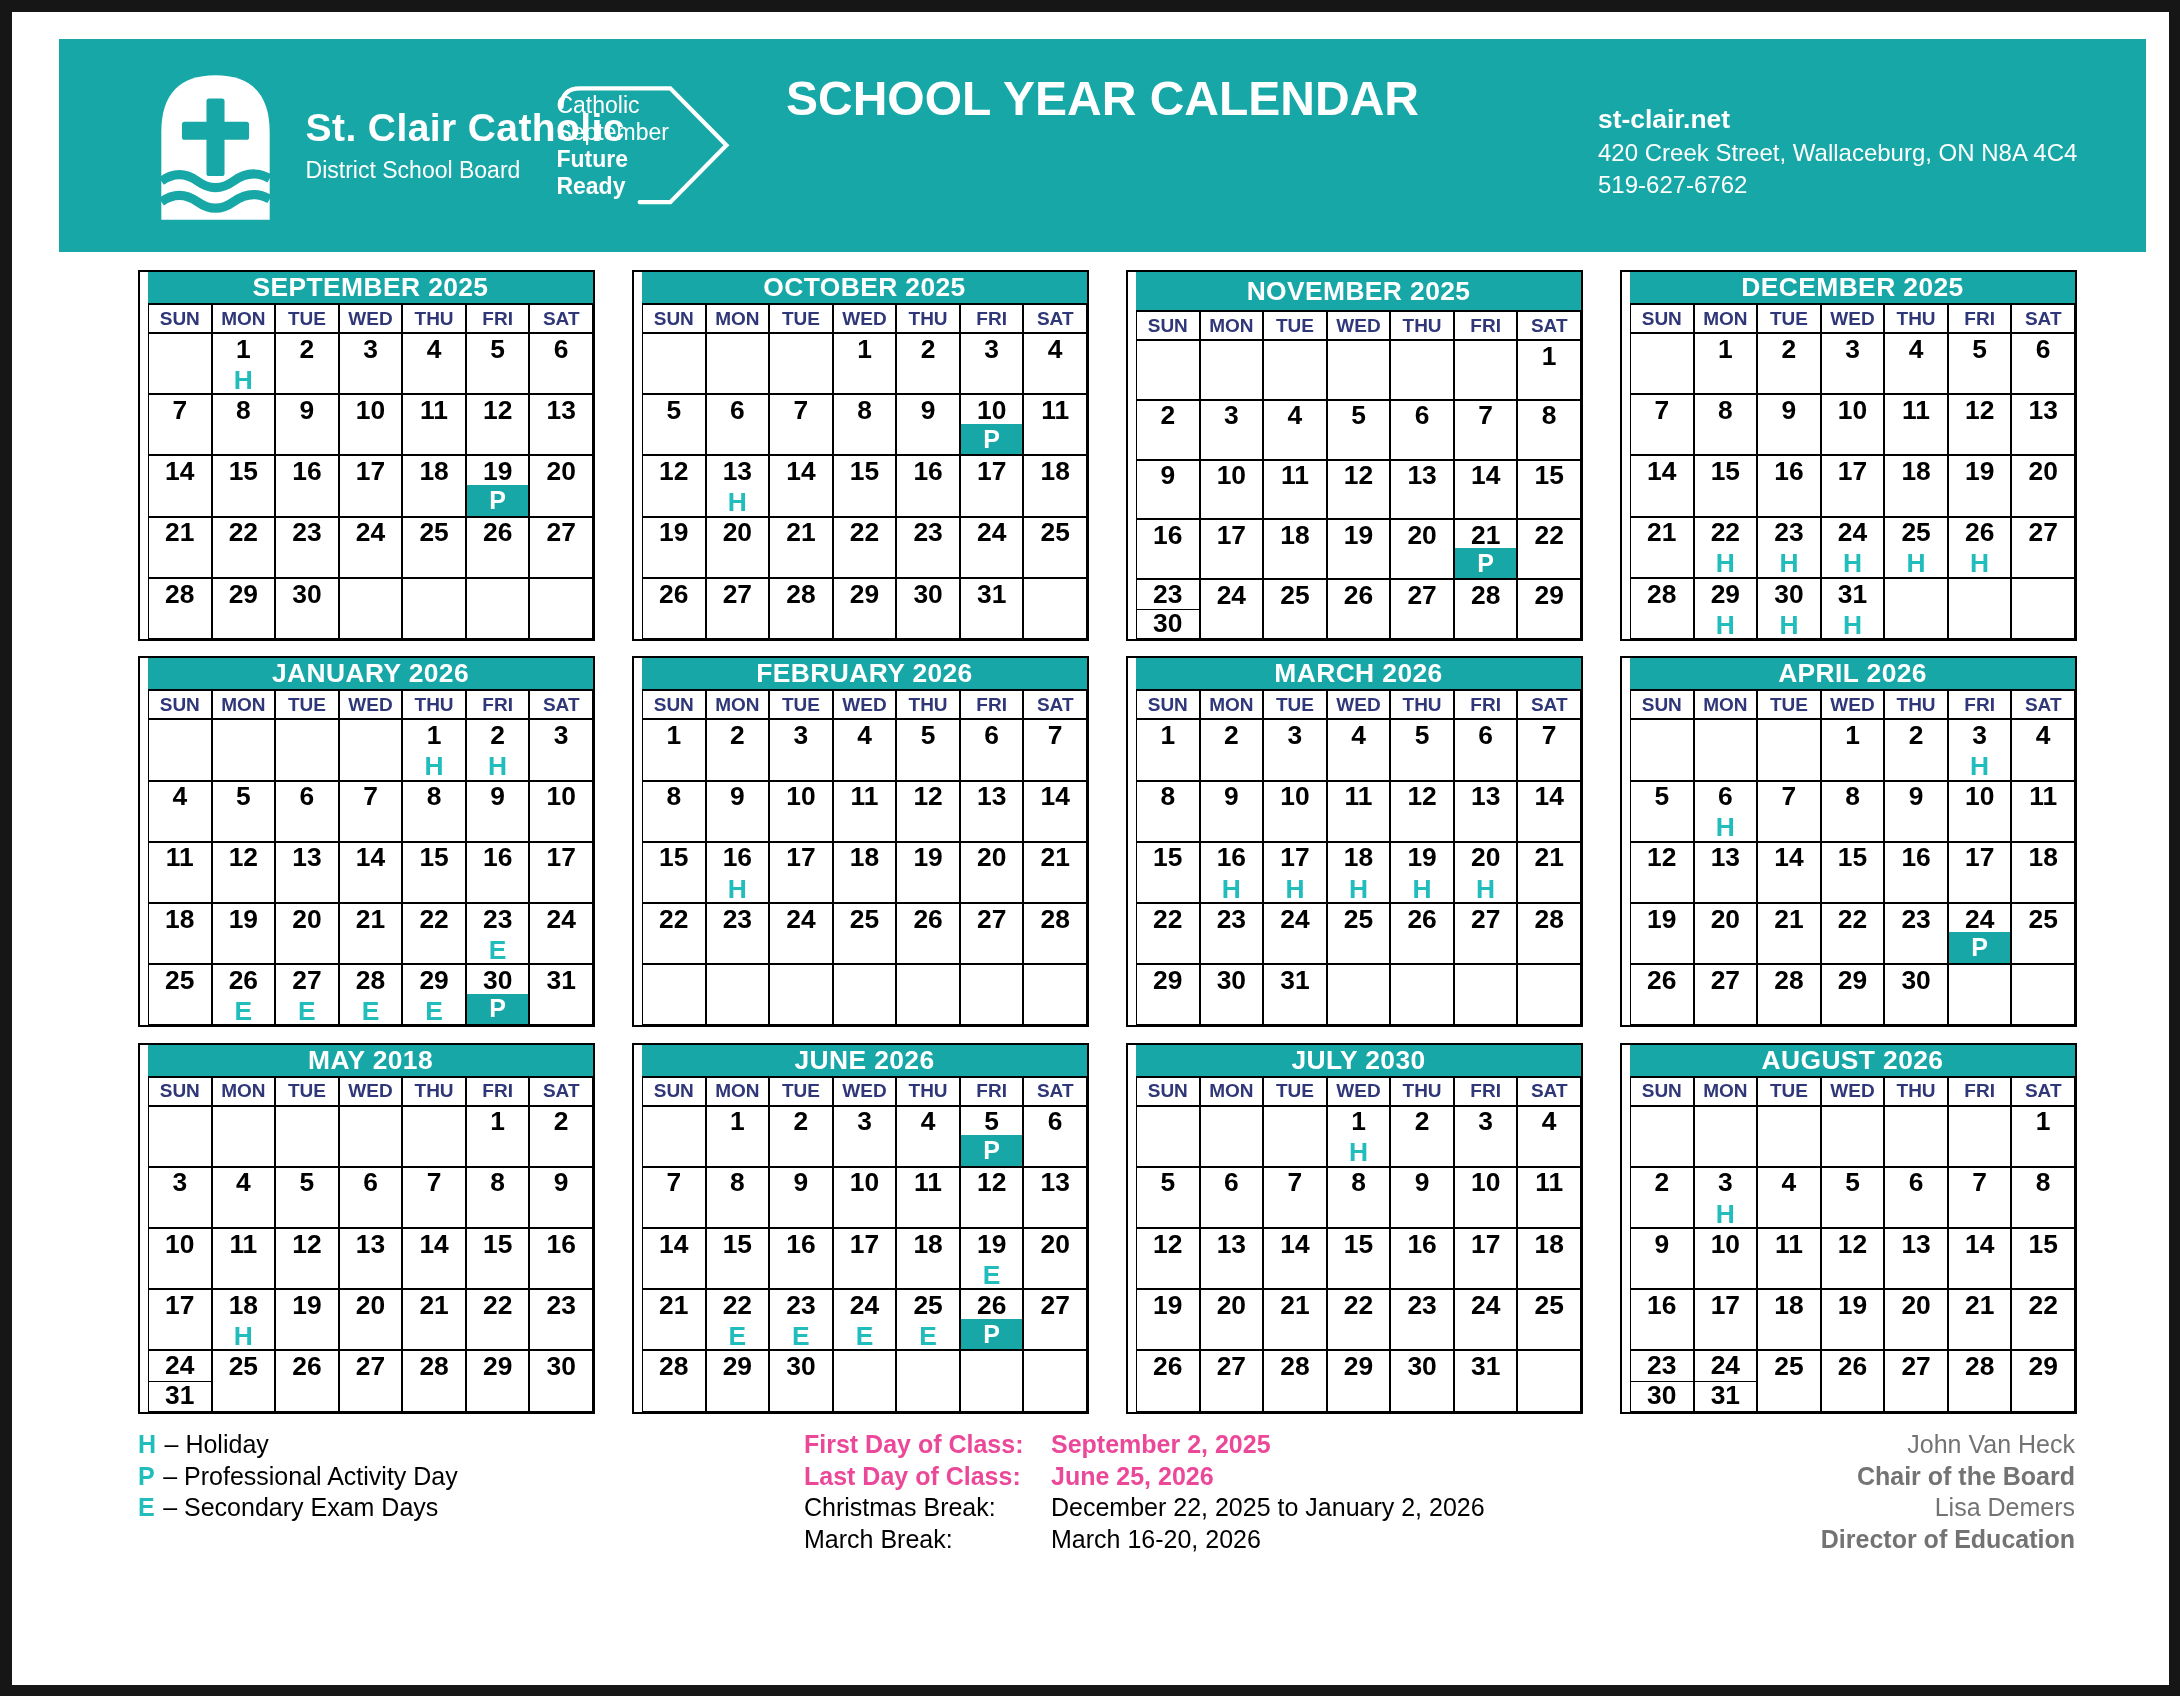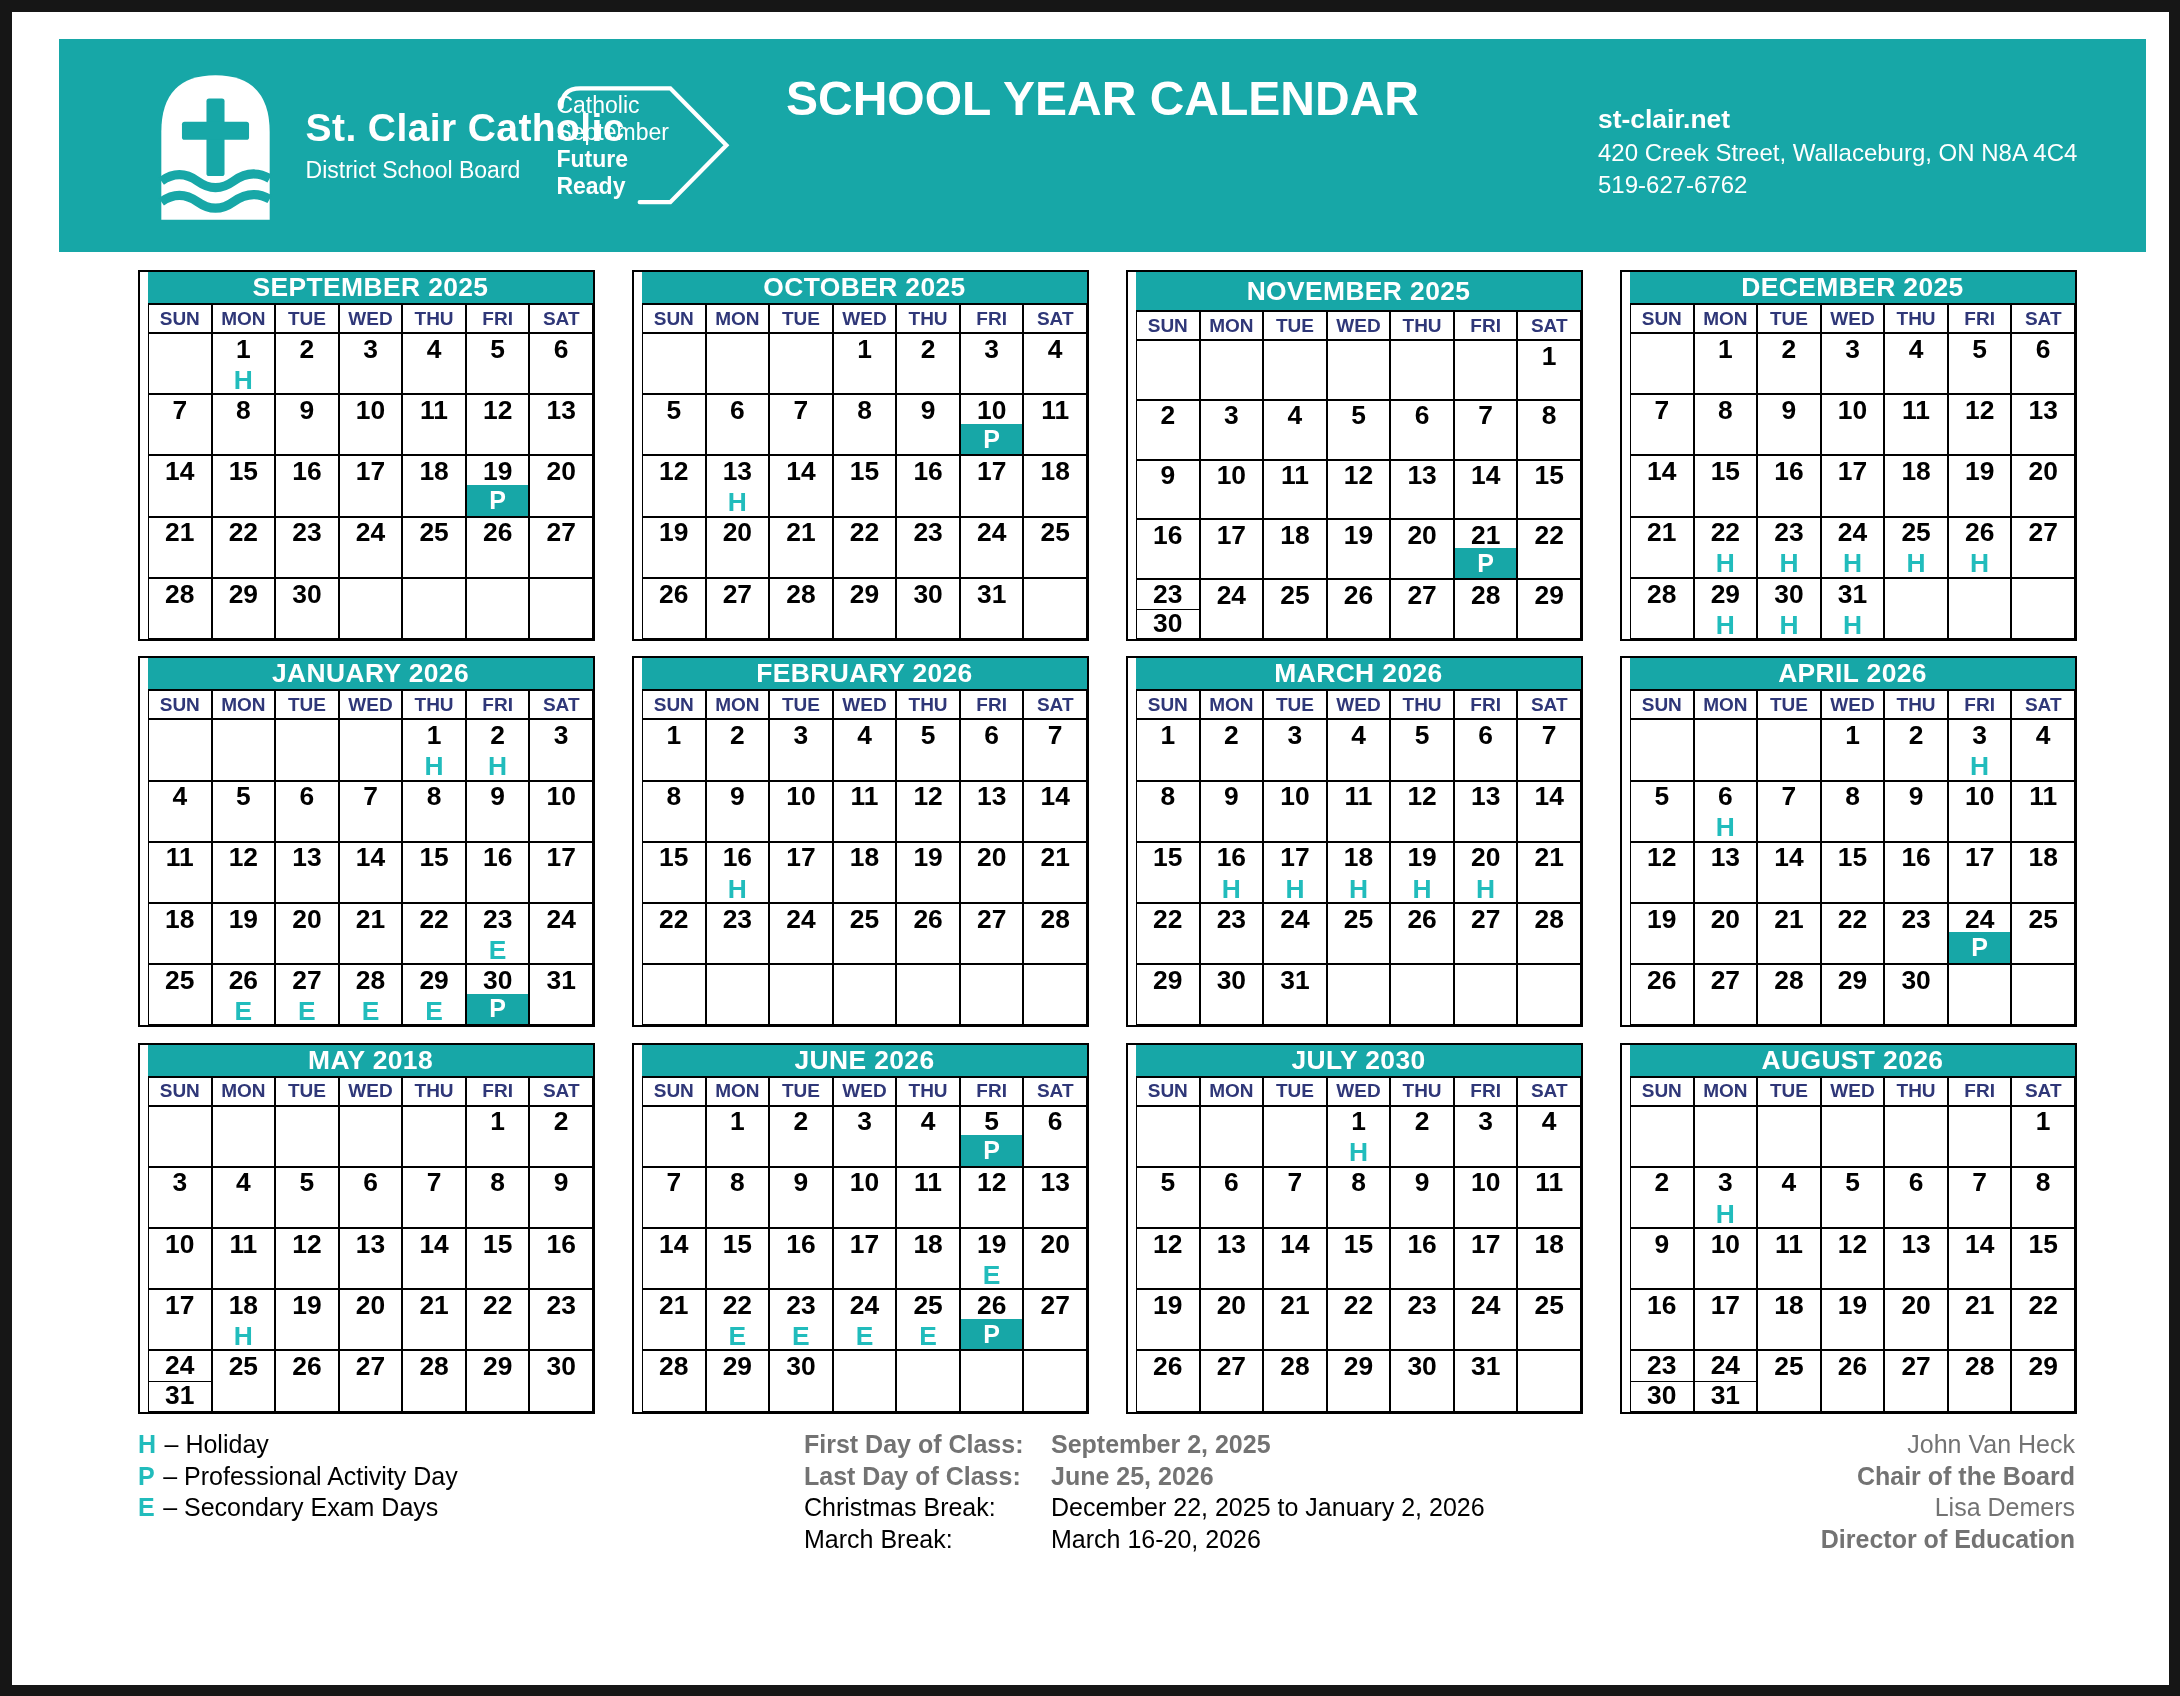--- a/index.html
+++ b/index.html
@@ -73,21 +73,21 @@
   .half { flex:1; width:100%; display:flex; align-items:center; justify-content:center; }
   .half:first-child { border-bottom:1.7px solid #000; }
   .half .num { margin-top:0; }
   
   .legend { position:absolute; left:126px; top:1417px; }
   .legend-row { font-size:25px; line-height:31.5px; color:#000; }
   .legend-letter { color:#21BCBC; font-weight:bold; margin-right:8.5px; }
   .schedule { position:absolute; left:792px; top:1417px; }
   .sched-row { display:flex; font-size:25px; line-height:31.5px; color:#000; }
   .sched-label { width:247px; }
-  .sched-row.teal { color:#737373; font-weight:bold; }
+  .sched-row.teal { color:#ec4899; font-weight:bold; }
   .signatures { position:absolute; right:94px; top:1417px; text-align:right; }
   .sig-line { font-size:25px; line-height:31.5px; color:#737373; }
   .sig-line.bold { font-weight:bold; }
 </style>
 </head>
 <body>
 
 <div class="page">
 
   <div class="header">

